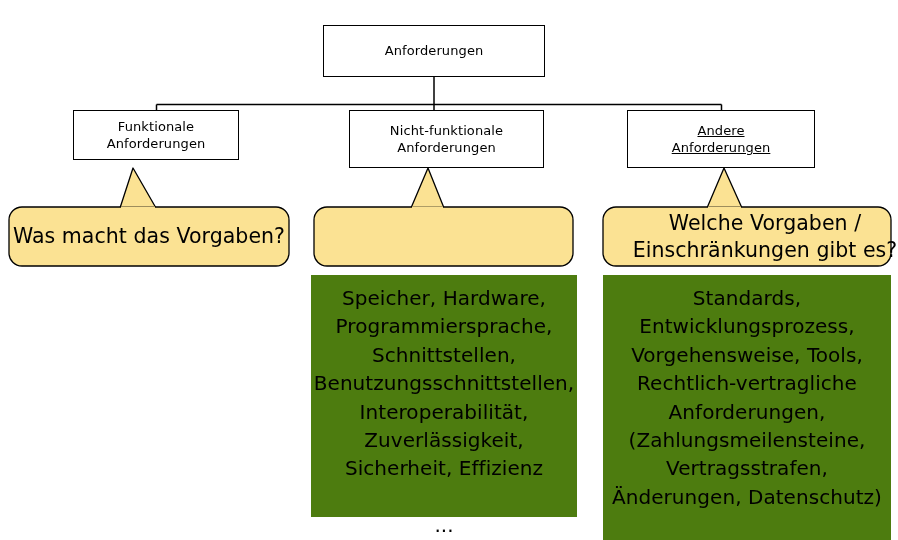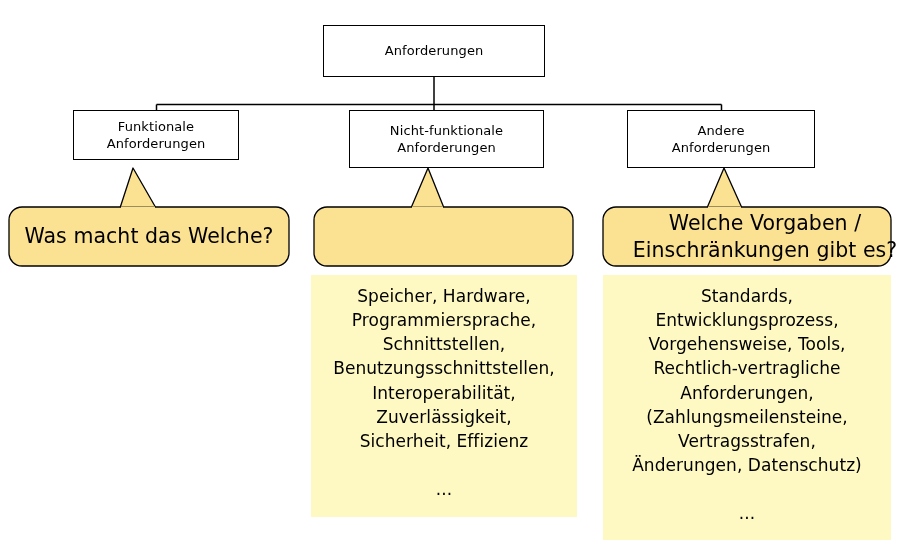--- a/index.html
+++ b/index.html
@@ -55,20 +55,21 @@
     top: 110px;
     width: 195px;
     height: 58px;
     margin-left: 12px;
   }
   #node-other {
     left: 627px;
     top: 110px;
     width: 188px;
     height: 58px;
+    text-decoration: underline;
   }
 
   
   #connectors {
     position: absolute;
     left: 0;
     top: 0;
     width: 898px;
     height: 540px;
     z-index: 2;
@@ -101,27 +102,27 @@
     z-index: 2;
   }
   #callout-functional { left: 8px;   top: 160px; width: 284px; height: 108px; }
   #callout-nonfunctional { left: 313px; top: 160px; width: 263px; height: 108px; }
   #callout-other { left: 602px; top: 160px; width: 292px; height: 108px; }
 
   
   .grey-panel {
     position: absolute;
     box-sizing: border-box;
-    background: #fef9c3;
+    background: #4d7c0f;
     display: flex;
     align-items: flex-start;
     justify-content: center;
     text-align: center;
     white-space: pre-line;
-    font-size: 17px;
+    font-size: 20px;
     line-height: 1.42;
     letter-spacing: 0.05px;
     padding-top: 9px;
     z-index: 4;
   }
   #panel-nonfunctional {
     left: 311px;
     top: 275px;
     width: 266px;
     height: 242px;
@@ -161,21 +162,21 @@
 Anforderungen</div>
 
   <div class="callout" id="callout-functional">
     <svg width="284" height="108" viewBox="0 0 284 108">
       <path d="M 112 48
                L 125 8
                L 148 48 Z" fill="#fbe293" stroke="#000000" stroke-width="1.3" stroke-linejoin="round"></path>
       <rect x="1" y="47" width="280" height="59" rx="13" ry="13" fill="#fbe293" stroke="#000000" stroke-width="1.3"></rect>
       <path d="M 113 47.5 L 147 47.5" stroke="#fbe293" stroke-width="2.2"></path>
     </svg>
-    <div class="callout-text" style="left:0;top:47px;width:282px;height:59px;">Was macht das Welche?</div>
+    <div class="callout-text" style="left:0;top:47px;width:282px;height:59px;">Was macht das Vorgaben?</div>
   </div>
 
   <div class="callout" id="callout-nonfunctional">
     <svg width="263" height="108" viewBox="0 0 263 108">
       <path d="M 98 48
                L 115 8
                L 131 48 Z" fill="#fbe293" stroke="#000000" stroke-width="1.3" stroke-linejoin="round"></path>
       <rect x="1" y="47" width="259" height="59" rx="13" ry="13" fill="#fbe293" stroke="#000000" stroke-width="1.3"></rect>
       <path d="M 99 47.5 L 130 47.5" stroke="#fbe293" stroke-width="2.2"></path>
     </svg>

